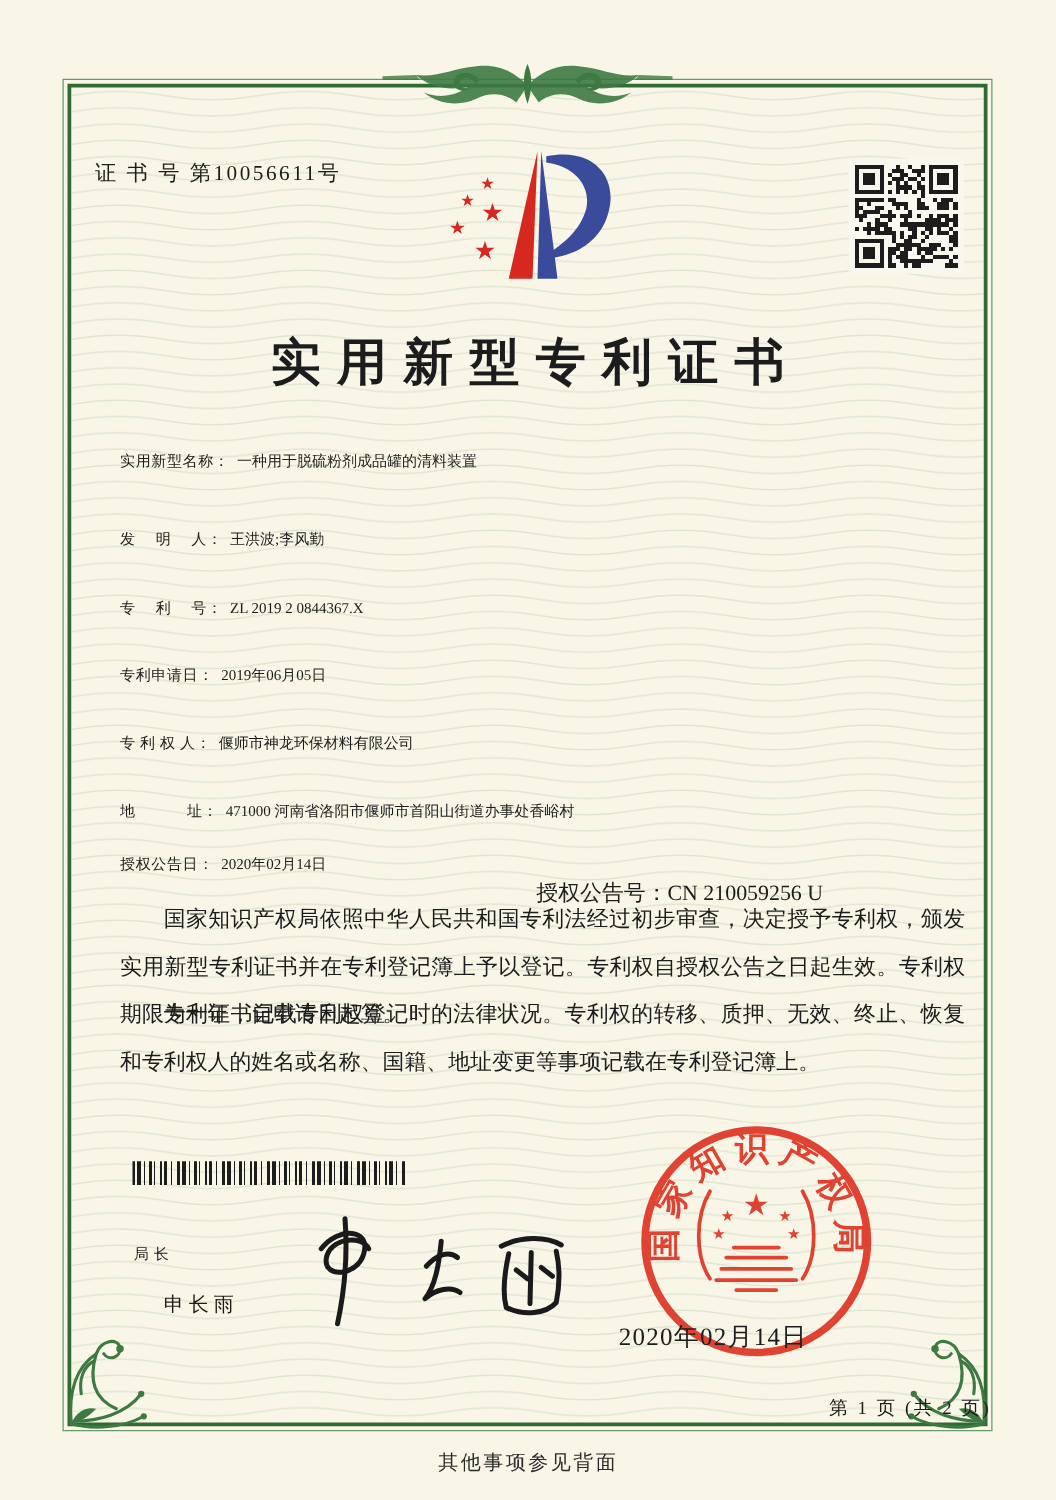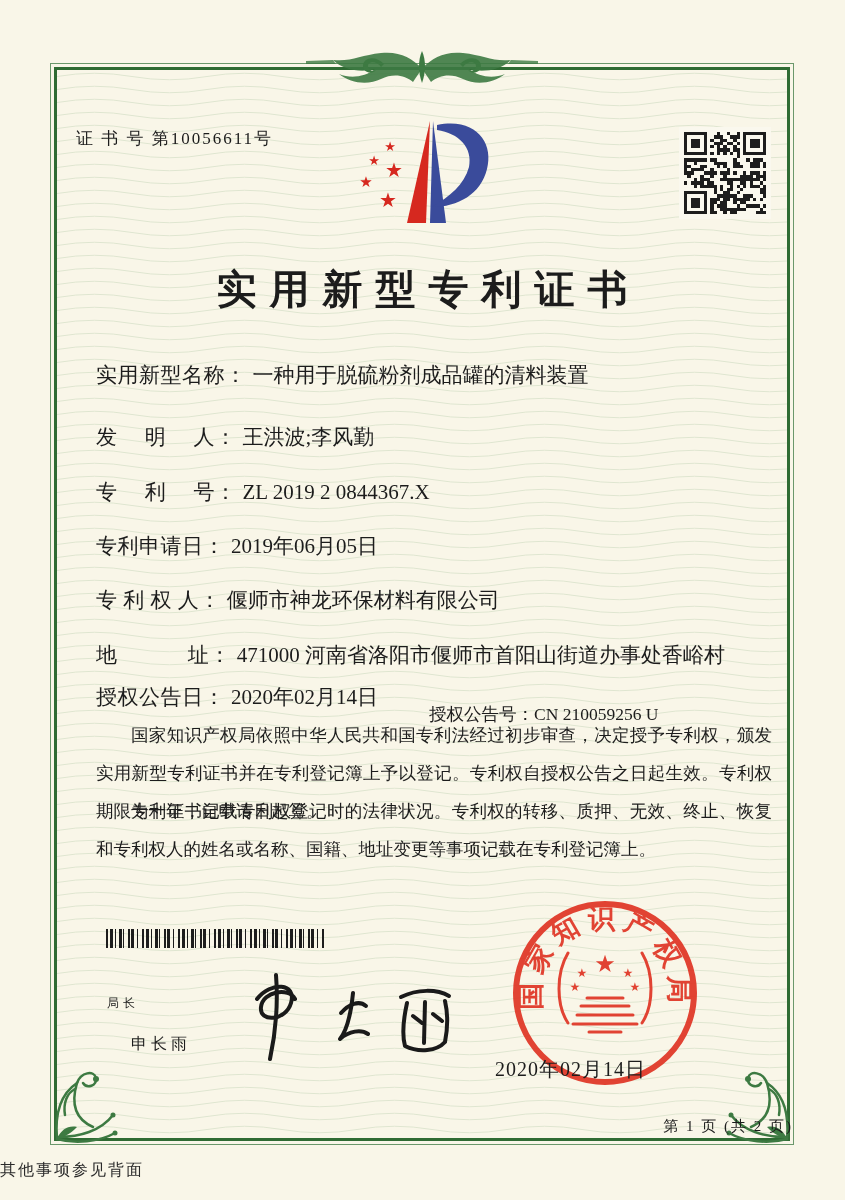--- a/index.html
+++ b/index.html
@@ -44,21 +44,21 @@
   }
   .logo{position:absolute;left:303px;top:53px;width:152px;height:118px;}
   .qr{position:absolute;left:628px;top:63px;width:92px;height:92px;background:#faf8ee;}
   .qr svg{width:100%;height:100%;}
   .doc-title{
     position:absolute;left:0;right:0;top:198px;
     text-align:center;font-size:40px;font-weight:700;
     letter-spacing:13px;text-indent:13px;
   }
   .field{
-    position:absolute;left:45px;font-size:21px;white-space:nowrap;
+    position:absolute;left:45px;font-size:12px;white-space:nowrap;
   }
   .field .label{letter-spacing:.5px;}
   .field .value{margin-left:6px;}
   .grant-no{position:absolute;left:378px;font-size:17.5px;white-space:nowrap;}
   .para{
     position:absolute;left:45px;width:676px;
     font-size:17.5px;line-height:38px;text-align:justify;text-indent:2em;
   }
   .barcode{
     position:absolute;left:55px;top:865px;width:218px;height:19px;
@@ -77,21 +77,21 @@
   .signature{position:absolute;left:178px;top:905px;width:240px;height:100px;}
   .seal{position:absolute;left:458px;top:833px;width:192px;height:192px;opacity:.92;}
   .seal-date{
     position:absolute;left:444px;top:992px;font-size:20px;letter-spacing:1px;z-index:5;
   }
   .page-num{
     position:absolute;left:0;right:0;top:1053px;text-align:right;
     font-size:15px;letter-spacing:2px;
   }
   .back-note{
-    position:absolute;left:0;right:0;top:1160px;text-align:left;
+    position:absolute;left:0;right:0;top:1160px;text-align:center;
     font-size:16px;letter-spacing:2px;color:#2a2a2a;
   }
   svg text.star{font-family:"DejaVu Sans",sans-serif;}
 </style>
 </head>
 <body>
 
 <div class="frame">
   <svg class="guilloche" aria-hidden="true">
     <defs>

